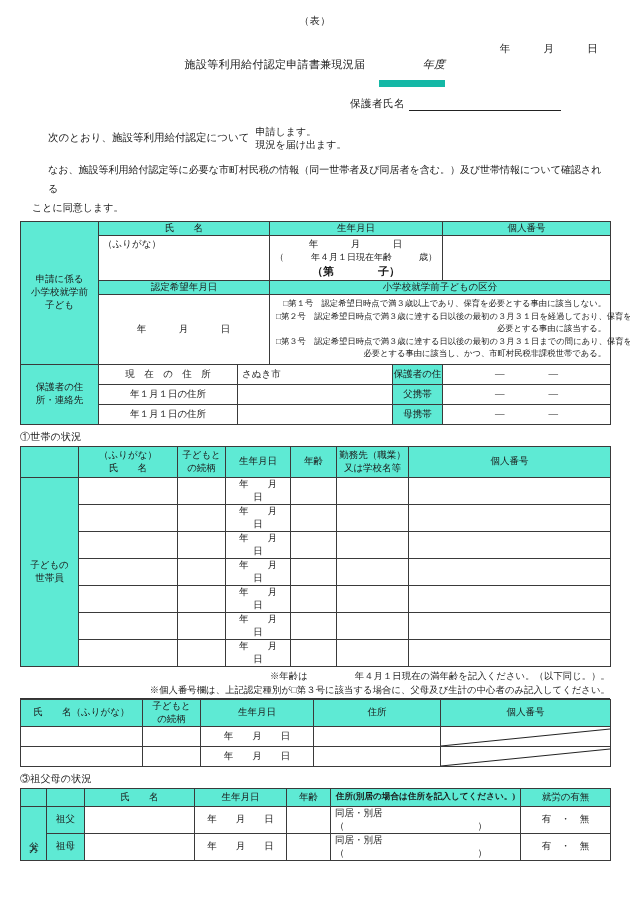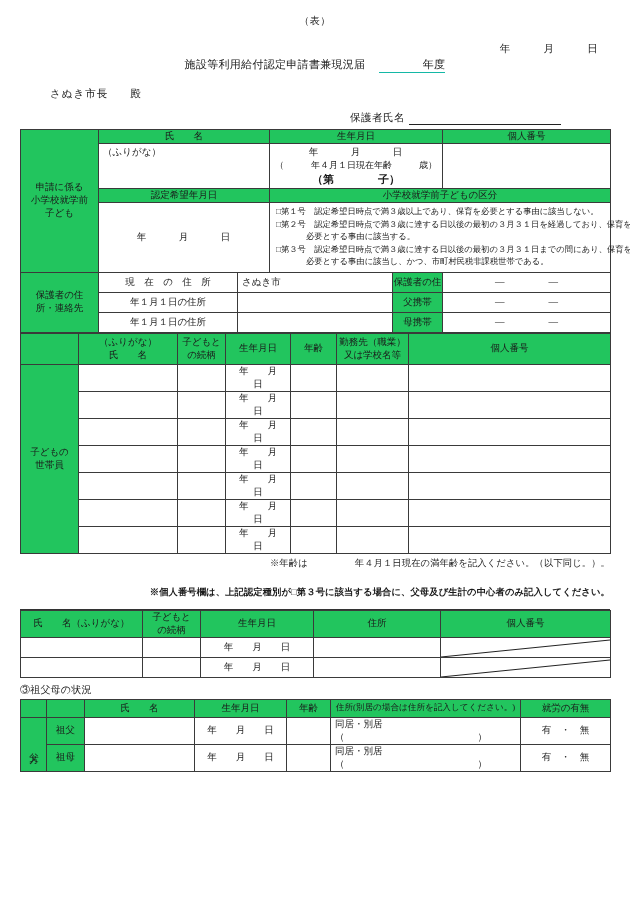--- a/index.html
+++ b/index.html
@@ -46,25 +46,26 @@
   .date-line span { margin-left: 30px; }
   .title-row {
     position: relative;
     margin-top: 1px;
     text-align: center;
     font-size: 11px;
     letter-spacing: .3px;
   }
   .title-row .fy {
     display: inline-block;
-    border-bottom: 1px solid #14b8a6;
+    border-bottom: 7px solid #14b8a6;
     width: 66px;
     text-align: right;
     margin-left: 14px;
-    padding-bottom: 0px;
+    padding-bottom: 8px;
+    font-style: italic;
   }
   .addressee {
     margin-top: 14px;
     margin-left: 30px;
     font-size: 10.5px;
     letter-spacing: 1px;
   }
   .addressee .dono { margin-left: 22px; }
   .guardian-row {
     margin-top: 10px;
@@ -111,21 +112,21 @@
   }
   td, th {
     border: 1px solid #3a3a3a;
     font-weight: normal;
     font-size: 9.5px;
     padding: 0;
     vertical-align: middle;
     text-align: center;
     background: #ffffff;
   }
-  .hd { background: #22c55e; margin-top: 38px; }
+  .hd { background: #5eead4; margin-top: 38px; }
   .sec-title {
     font-size: 10px;
     margin: 5px 0 2px 0;
     letter-spacing: .2px;
   }
   .t1 { margin-top: 4px; }
 
   
   .mn { padding: 0 !important; }
   .mn-grid {
@@ -141,44 +142,44 @@
   .mn-grid i:last-child { border-right: none; }
   .pad-l { text-align: left; padding-left: 4px; }
 
   .kubun-list {
     text-align: left;
     padding: 3px 4px 3px 6px;
     line-height: 12.5px;
     font-size: 8.3px;
     letter-spacing: 0;
   }
-  .kubun-list div { white-space: nowrap; }
+  .kubun-list div { white-space: nowrap; text-align: right; }
   .kubun-list .ind { padding-left: 30px; }
 
   .vert {
     writing-mode: vertical-rl;
     text-orientation: upright;
     letter-spacing: 1px;
     display: inline-block;
     line-height: 11px;
   }
 
   .note {
     font-size: 9.3px;
     margin: 3px 0 0 0;
     letter-spacing: .1px;
     text-align: right;
   }
   .note.bold {
-    font-weight: bold;
+    font-weight: normal;
     border-bottom: 1px solid #333;
     display: block;
     width: 100%;
-    padding-bottom: 10px;
-    margin-top: 16px;
+    padding-bottom: 1px;
+    margin-top: 1px;
   }
   .strike-cell { position: relative; }
   .strike-cell svg {
     position: absolute;
     left: 0; top: 0;
     width: 100%; height: 100%;
     pointer-events: none;
   }
   .cb { font-size: 8.3px; }
 </style>
@@ -192,29 +193,36 @@
   <div class="date-line">
     <span>年</span>
     <span>月</span>
     <span>日</span>
   </div>
 
   <div class="title-row">
     <span>施設等利用給付認定申請書兼現況届</span><span class="fy">年度</span>
   </div>
 
-  <div class="addressee">
-    <span>さぬき市長</span><span class="dono">殿</span>
-  </div>
 
   <div class="guardian-row">
     <span class="gname">保護者氏名</span><span class="gline"></span>
   </div>
 
-
+  <div class="intro">
+    <span class="lead">次のとおり、施設等利用給付認定について</span><span class="twoline">
+      <div>申請します。</div>
+      <div>現況を届け出ます。</div>
+    </span>
+  </div>
+
+  <div class="consent">
+    <div>なお、施設等利用給付認定等に必要な市町村民税の情報（同一世帯者及び同居者を含む。）及び世帯情報について確認される</div>
+    <div class="l2">ことに同意します。</div>
+  </div>
 
   <table class="t1">
     <colgroup>
       <col style="width:78px">
       <col style="width:139px">
       <col style="width:32px">
       <col style="width:123px">
       <col style="width:50px">
       <col style="width:168px">
     </colgroup>
@@ -294,20 +302,21 @@
       <td style="height:19px;">年１月１日の住所</td>
       <td colspan="2" class="pad-l"></td>
       <td class="hd">母携帯</td>
       <td>
         <span style="margin-right:44px;">―</span><span>―</span>
       </td>
     </tr>
   </tbody>
     </table>
 
+  <div class="sec-title">①世帯の状況</div>
   <table>
     <colgroup>
       <col style="width:58px">
       <col style="width:99px">
       <col style="width:48px">
       <col style="width:65px">
       <col style="width:46px">
       <col style="width:72px">
       <col style="width:202px">
     </colgroup>
@@ -585,21 +594,21 @@
       <col style="width:190px">
       <col style="width:90px">
     </colgroup>
     <tbody>
         <tr>
       <td class="hd" style="height:17px;"></td>
       <td class="hd"></td>
       <td class="hd">氏　　名</td>
       <td class="hd">生年月日</td>
       <td class="hd">年齢</td>
-      <td class="hd" style="font-size:8.6px;">住所(別居の場合は住所を記入してください。)</td>
+      <td class="hd" style="font-size:8.6px;font-weight:bold;">住所(別居の場合は住所を記入してください。)</td>
       <td class="hd">就労の有無</td>
     </tr>
     <tr>
       <td class="hd" rowspan="2">
         <span class="vert">父方</span>
       </td>
       <td class="hd" style="height:20px;">祖父</td>
       <td></td>
       <td>年　　月　　日</td>
       <td></td>

